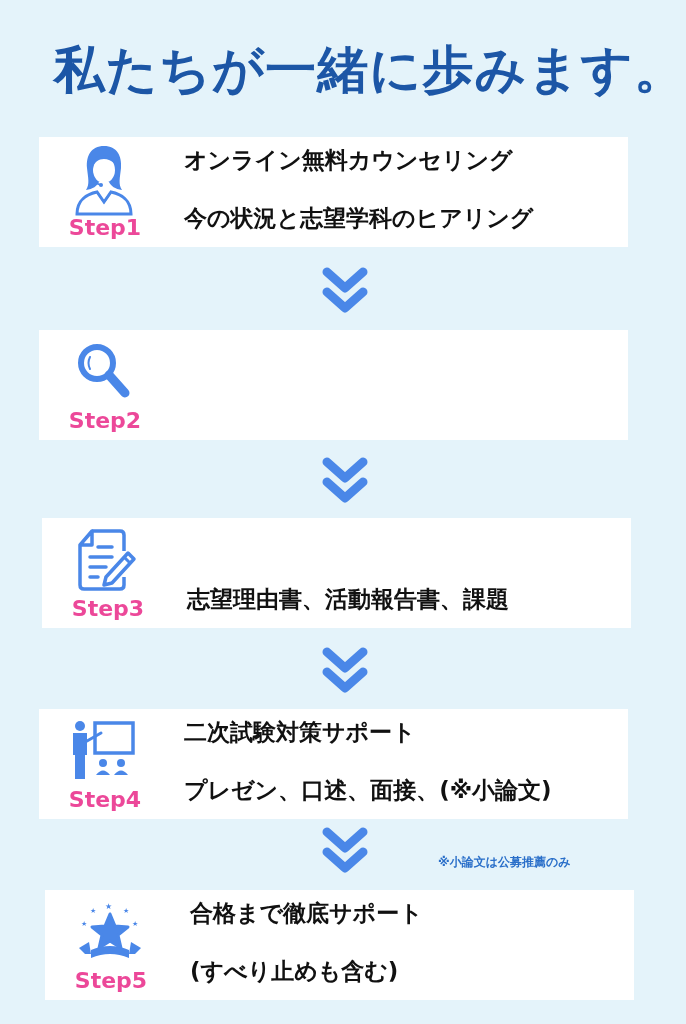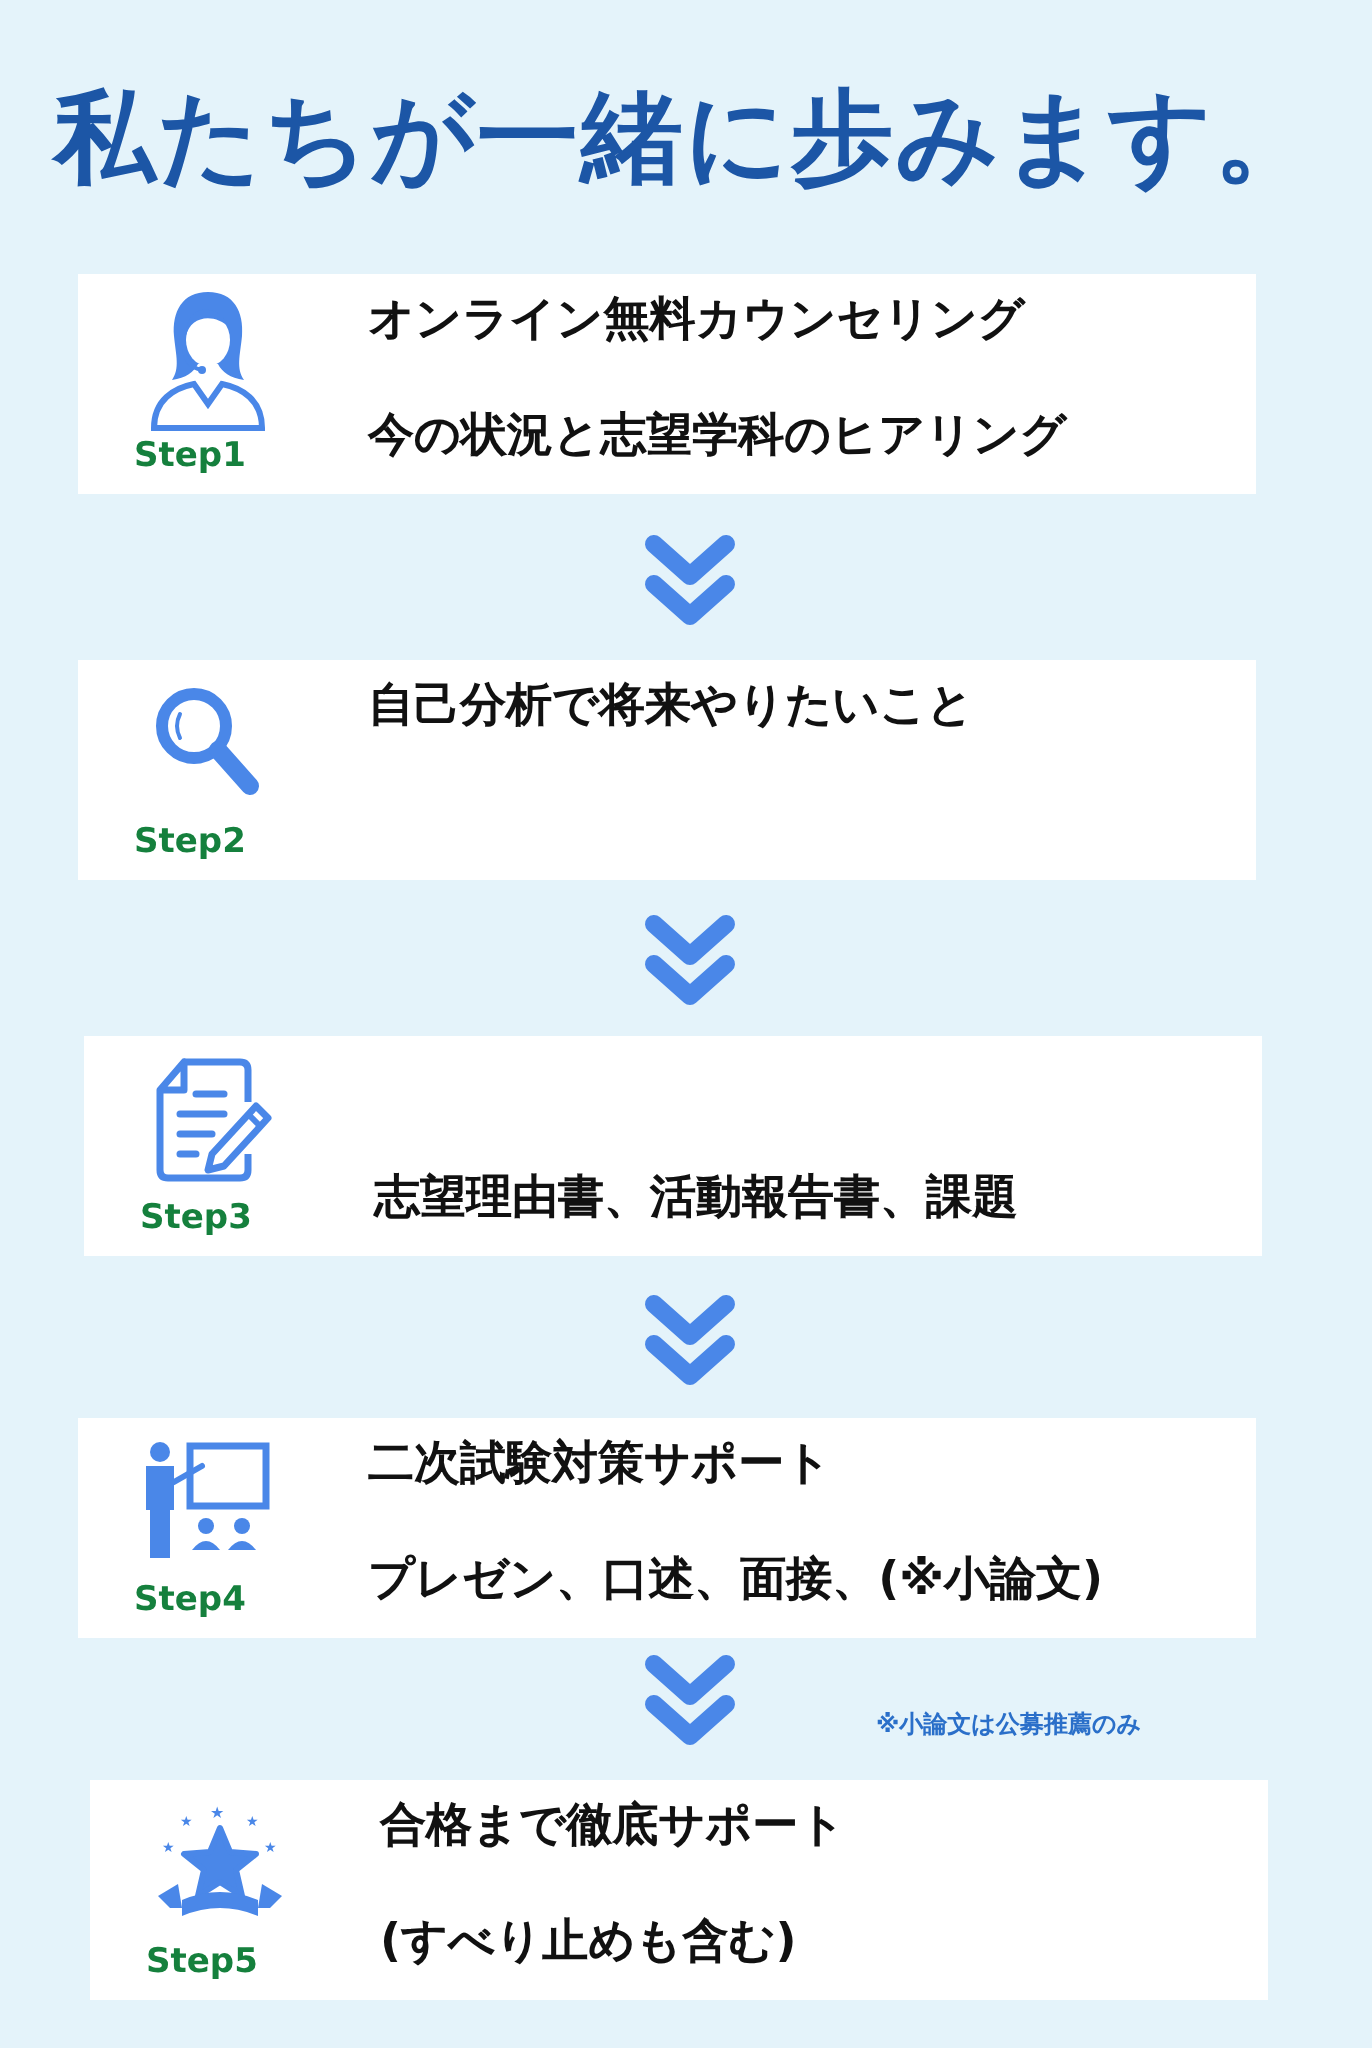--- a/index.html
+++ b/index.html
@@ -5,41 +5,41 @@
     html, body { margin: 0; padding: 0; }
     body {
       width: 686px; height: 1024px;
       background: #e4f3fa;
       position: relative;
       overflow: hidden;
       font-family: "DejaVu Sans", "Liberation Sans", sans-serif;
     }
     .title {
       position: absolute; left: 0; top: 38px; width: 686px;
-      text-align: center;
+      text-align: right;
       font-size: 51px; font-weight: bold;
       color: #1c56a6;
       letter-spacing: 1px;
       line-height: 64px;
     }
     .step-box {
       position: absolute;
       background: #ffffff;
       height: 110px;
       width: 589px;
     }
     .icon-wrap {
       position: absolute; left: 30px; top: 4px;
       width: 70px; height: 76px;
       display: flex; align-items: center; justify-content: center;
     }
     .step-label {
       position: absolute; left: 28px; top: 80px;
-      width: 76px; 
-      font-size: 17px; font-weight: bold; color: #15803d;
+      width: 76px; text-align: center;
+      font-size: 22px; font-weight: bold; color: #ec4899;
       line-height: 22px;
     }
     .line {
       position: absolute; left: 145px;
       font-size: 23px; font-weight: bold; color: #111111;
       white-space: nowrap;
       line-height: 30px;
     }
     .line1 { top: 8px; }
     .line2 { top: 66px; }
@@ -82,21 +82,20 @@
 
 <div class="step-box" style="left:39px; top:330px;">
   <div class="icon-wrap">
     <svg width="62" height="62" viewBox="0 0 62 62">
       <circle cx="24" cy="22" r="16" fill="none" stroke="#4a87e8" stroke-width="6"></circle>
       <path d="M17 16 C15 20 15 24 17 28" fill="none" stroke="#4a87e8" stroke-width="2" stroke-linecap="round"></path>
       <line x1="36" y1="34" x2="52" y2="52" stroke="#4a87e8" stroke-width="9" stroke-linecap="round"></line>
     </svg>
   </div>
   <div class="step-label">Step2</div>
-  <div class="line line1">自己分析で将来やりたいこと</div>
 </div>
 
 <svg class="chev" style="top:452px;" viewBox="0 0 52 56">
   <polyline points="8,10 26,26 44,10" fill="none" stroke="#4a87e8" stroke-width="9" stroke-linecap="round" stroke-linejoin="round"></polyline>
   <polyline points="8,30 26,46 44,30" fill="none" stroke="#4a87e8" stroke-width="9" stroke-linecap="round" stroke-linejoin="round"></polyline>
 </svg>
 
 <div class="step-box" style="left:42px; top:518px;">
   <div class="icon-wrap">
     <svg width="62" height="66" viewBox="0 0 62 66">

